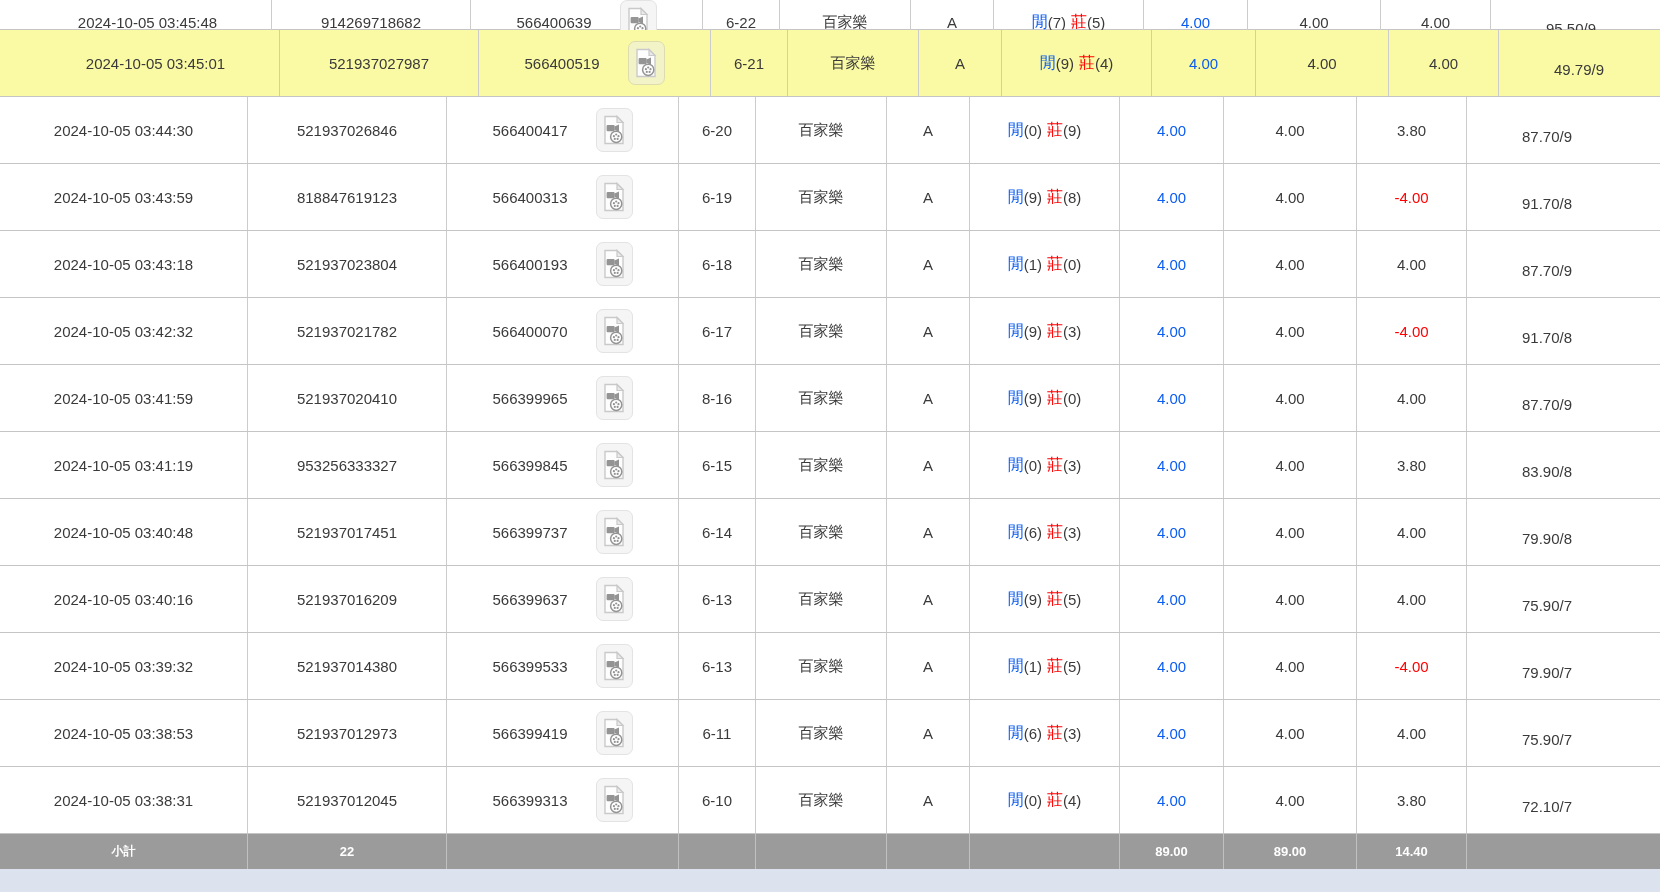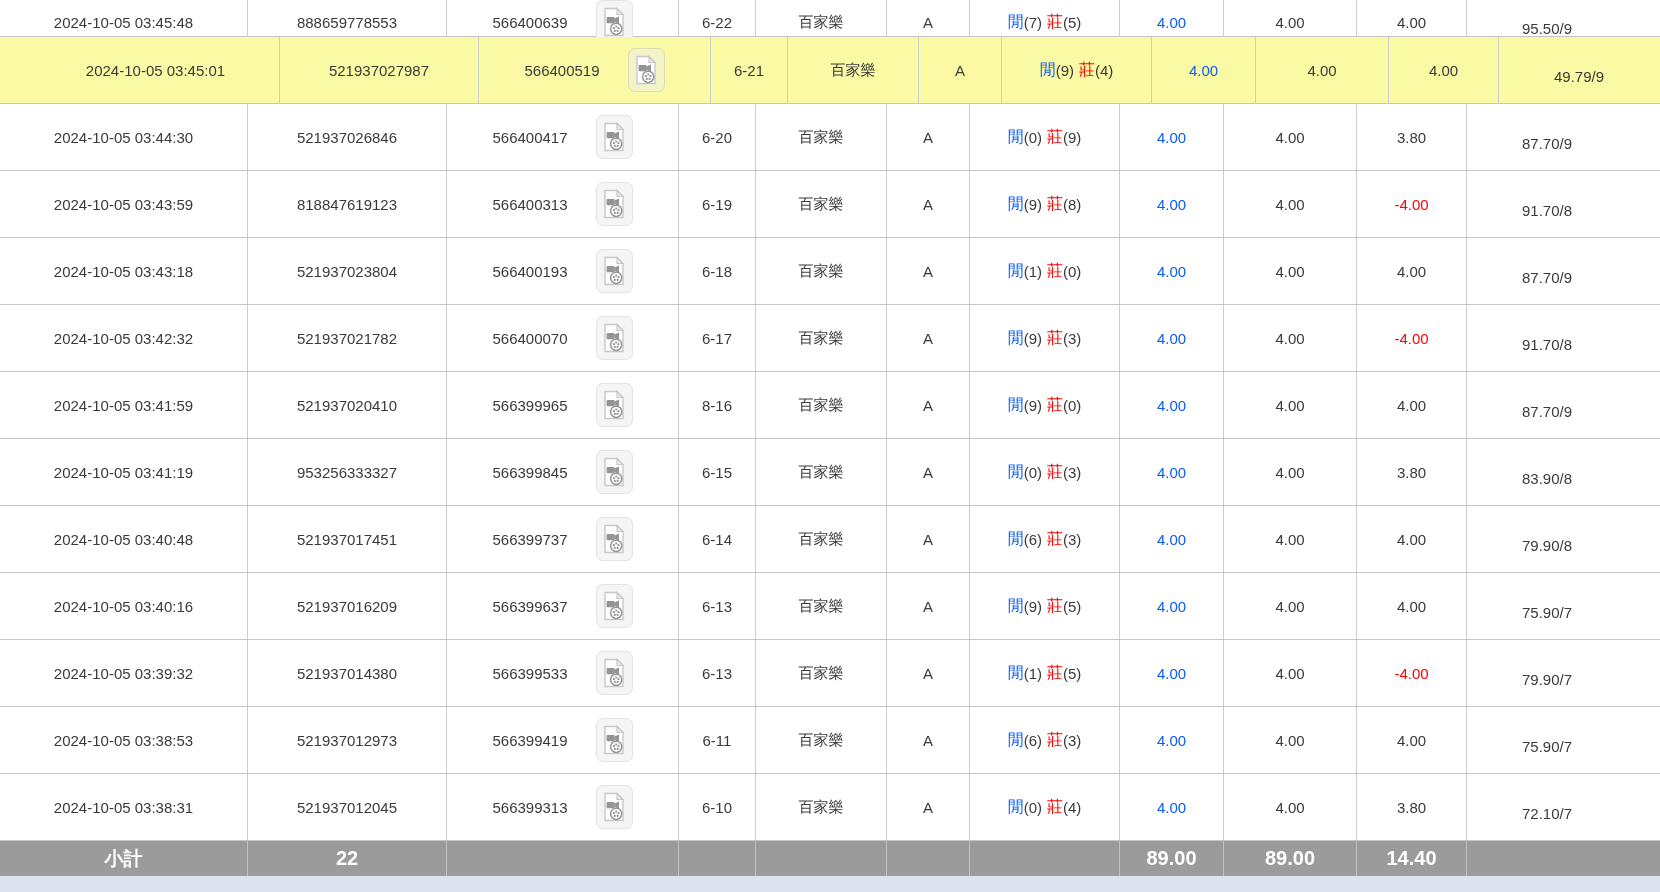--- a/index.html
+++ b/index.html
@@ -16,21 +16,21 @@
   html,body{width:1660px;height:892px;overflow:hidden;background:#fff;
     font-family:"Liberation Sans",sans-serif;color:var(--text);}
   .table{width:1660px;height:892px;display:flex;flex-direction:column;}
   .row{
     display:grid;
     grid-template-columns:248px 199px 232px 77px 131px 83px 150px 104px 133px 110px 1fr;
     height:67px;flex:0 0 auto;
     border-bottom:1px solid var(--border-h);
     background:#fff;
   }
-  .row:first-child{height:37px;}
+  .row:first-child{height:30px;padding-left:24px;}
   .row.hl{background:var(--highlight-yellow);padding-left:32px;}
   .cell{
     display:flex;align-items:center;justify-content:center;
     border-right:1px solid var(--border-v);
     font-size:15px;white-space:nowrap;overflow:visible;
   }
   .cell.balance{justify-content:flex-start;padding-left:55px;border-right:none;margin-top:12px;}
   .blue{color:var(--accent-blue);}
   .red{color:var(--loss-red);}
   .neg{color:var(--loss-red);}
@@ -43,35 +43,35 @@
     background:#f5f5f5;display:flex;align-items:center;justify-content:center;
     cursor:pointer;
   }
   .hl .video-btn{background:#f3f3c8;border-color:#dcdcae;}
   .subtotal{
     display:grid;
     grid-template-columns:248px 199px 232px 77px 131px 83px 150px 104px 133px 110px 1fr;
     height:35px;flex:0 0 auto;
     background:var(--subtotal-gray);color:#fff;font-weight:bold;
   }
-  .subtotal .cell{font-size:20px;border-right:1px solid #c0c0c0;}
-  .subtotal .cell.label{font-size:19px;text-align:center;}
+  .subtotal .cell{font-size:13px;border-right:1px solid #c0c0c0;}
+  .subtotal .cell.label{font-size:12px;text-align:center;}
   .subtotal .cell:last-child{border-right:none;}
   .footer-strip{flex:1 1 auto;background:var(--footer-strip);}
 </style>
 </head>
 <body>
 
 <div class="table">
   <div class="row">
     <div class="cell">
         <span>2024-10-05 03:45:48</span>
       </div>
     <div class="cell">
-        <span>888659778553</span>
+        <span>914269718682</span>
       </div>
     <div class="cell">
       <span class="gidwrap">
         <span>566400639</span>
         <span class="video-btn">
           <svg width="24" height="30" viewBox="0 0 24 30" aria-hidden="true">
             <path d="M3 1.5 H15 L21 7.5 V28.5 H3 Z" fill="#fdfdfd" stroke="#c9c9c9" stroke-width="1.4"></path>
             <path d="M15 1.5 L21 7.5 H15 Z" fill="#e9e9e9" stroke="#c9c9c9" stroke-width="1.2"></path>
             <rect x="4.6" y="10" width="8" height="6.2" rx="1" fill="#949494"></rect>
             <path d="M12.4 11.6 L17 9.4 V17 L12.4 14.8 Z" fill="#949494"></path>

